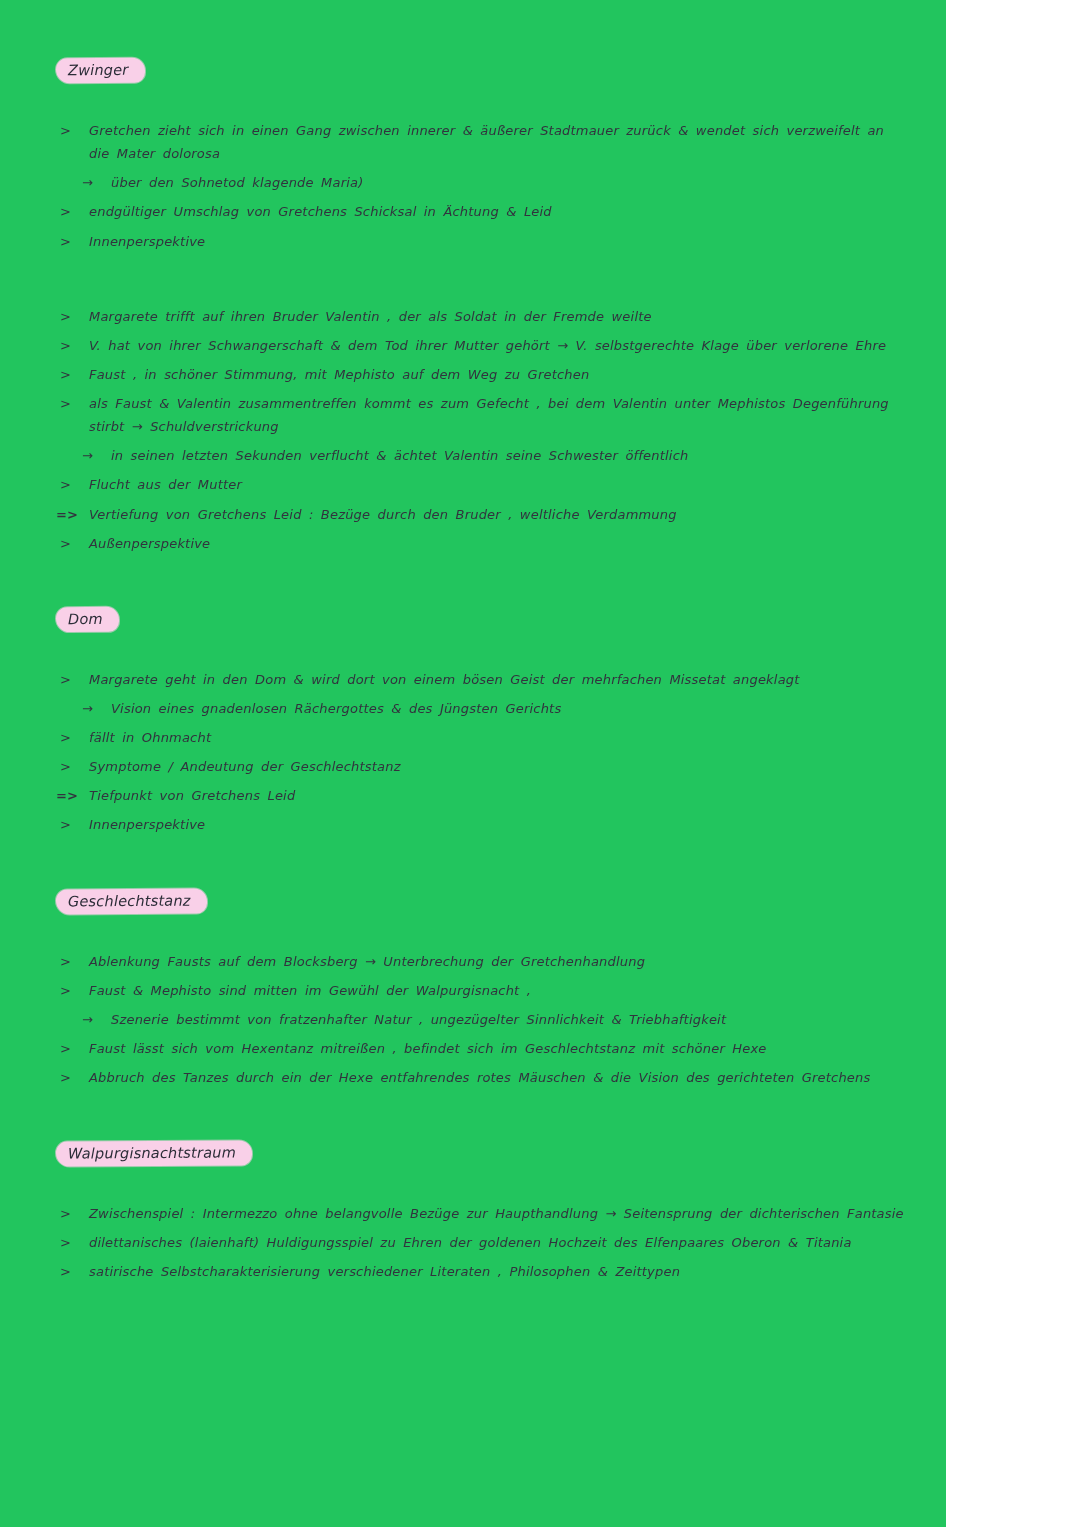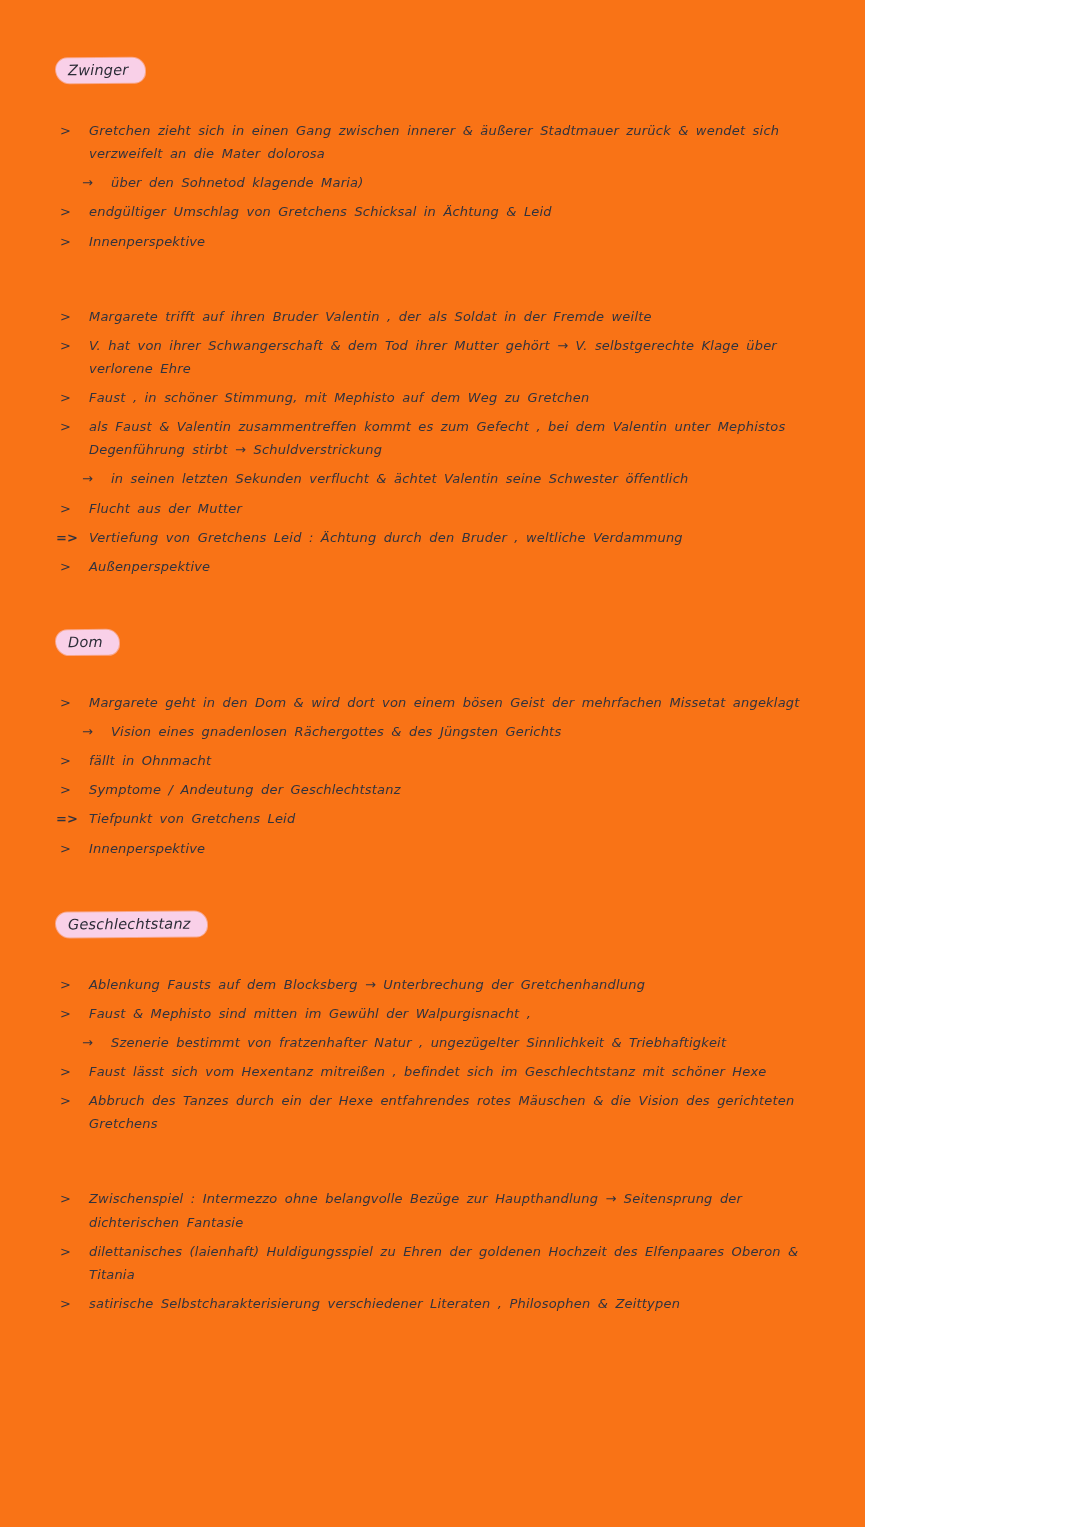--- a/index.html
+++ b/index.html
@@ -2,24 +2,24 @@
 <html><head>
 <meta charset="utf-8">
 <style>
   html, body {
     margin: 0;
     padding: 0;
     background: #ffffff;
   }
   .page {
     position: relative;
-    width: 865px;
+    width: 946px;
     height: 1527px;
     box-sizing: border-box;
-    background: #f97316;
+    background: #22c55e;
     padding: 58px 38px 0 56px;
     overflow: hidden;
     font-family: "DejaVu Sans", sans-serif;
     font-style: italic;
     font-size: 13px;
     letter-spacing: 0.2px;
     word-spacing: 3px;
     color: #32333e;
   }
   .note-section {
@@ -102,21 +102,21 @@
         <div class="item sub">
           <span class="marker">→</span>
           <span class="text">in seinen letzten Sekunden verflucht &amp; ächtet Valentin seine Schwester öffentlich</span>
         </div>
         <div class="item bullet">
           <span class="marker">&gt;</span>
           <span class="text">Flucht aus der Mutter</span>
         </div>
         <div class="item conclusion">
           <span class="marker">=&gt;</span>
-          <span class="text">Vertiefung von Gretchens Leid : Ächtung durch den Bruder , weltliche Verdammung</span>
+          <span class="text">Vertiefung von Gretchens Leid : Bezüge durch den Bruder , weltliche Verdammung</span>
         </div>
         <div class="item bullet">
           <span class="marker">&gt;</span>
           <span class="text">Außenperspektive</span>
         </div>
       </section>
       <section class="note-section">
         <div class="header-row"><span class="header-pill">Dom</span></div>
         <div class="item bullet">
           <span class="marker">&gt;</span>
@@ -160,20 +160,21 @@
         <div class="item bullet">
           <span class="marker">&gt;</span>
           <span class="text">Faust lässt sich vom Hexentanz mitreißen , befindet sich im Geschlechtstanz mit schöner Hexe</span>
         </div>
         <div class="item bullet">
           <span class="marker">&gt;</span>
           <span class="text">Abbruch des Tanzes durch ein der Hexe entfahrendes rotes Mäuschen &amp; die Vision des gerichteten Gretchens</span>
         </div>
       </section>
       <section class="note-section">
+        <div class="header-row"><span class="header-pill">Walpurgisnachtstraum</span></div>
         <div class="item bullet">
           <span class="marker">&gt;</span>
           <span class="text">Zwischenspiel : Intermezzo ohne belangvolle Bezüge zur Haupthandlung → Seitensprung der dichterischen Fantasie</span>
         </div>
         <div class="item bullet">
           <span class="marker">&gt;</span>
           <span class="text">dilettanisches (laienhaft) Huldigungsspiel zu Ehren der goldenen Hochzeit des Elfenpaares Oberon &amp; Titania</span>
         </div>
         <div class="item bullet">
           <span class="marker">&gt;</span>

